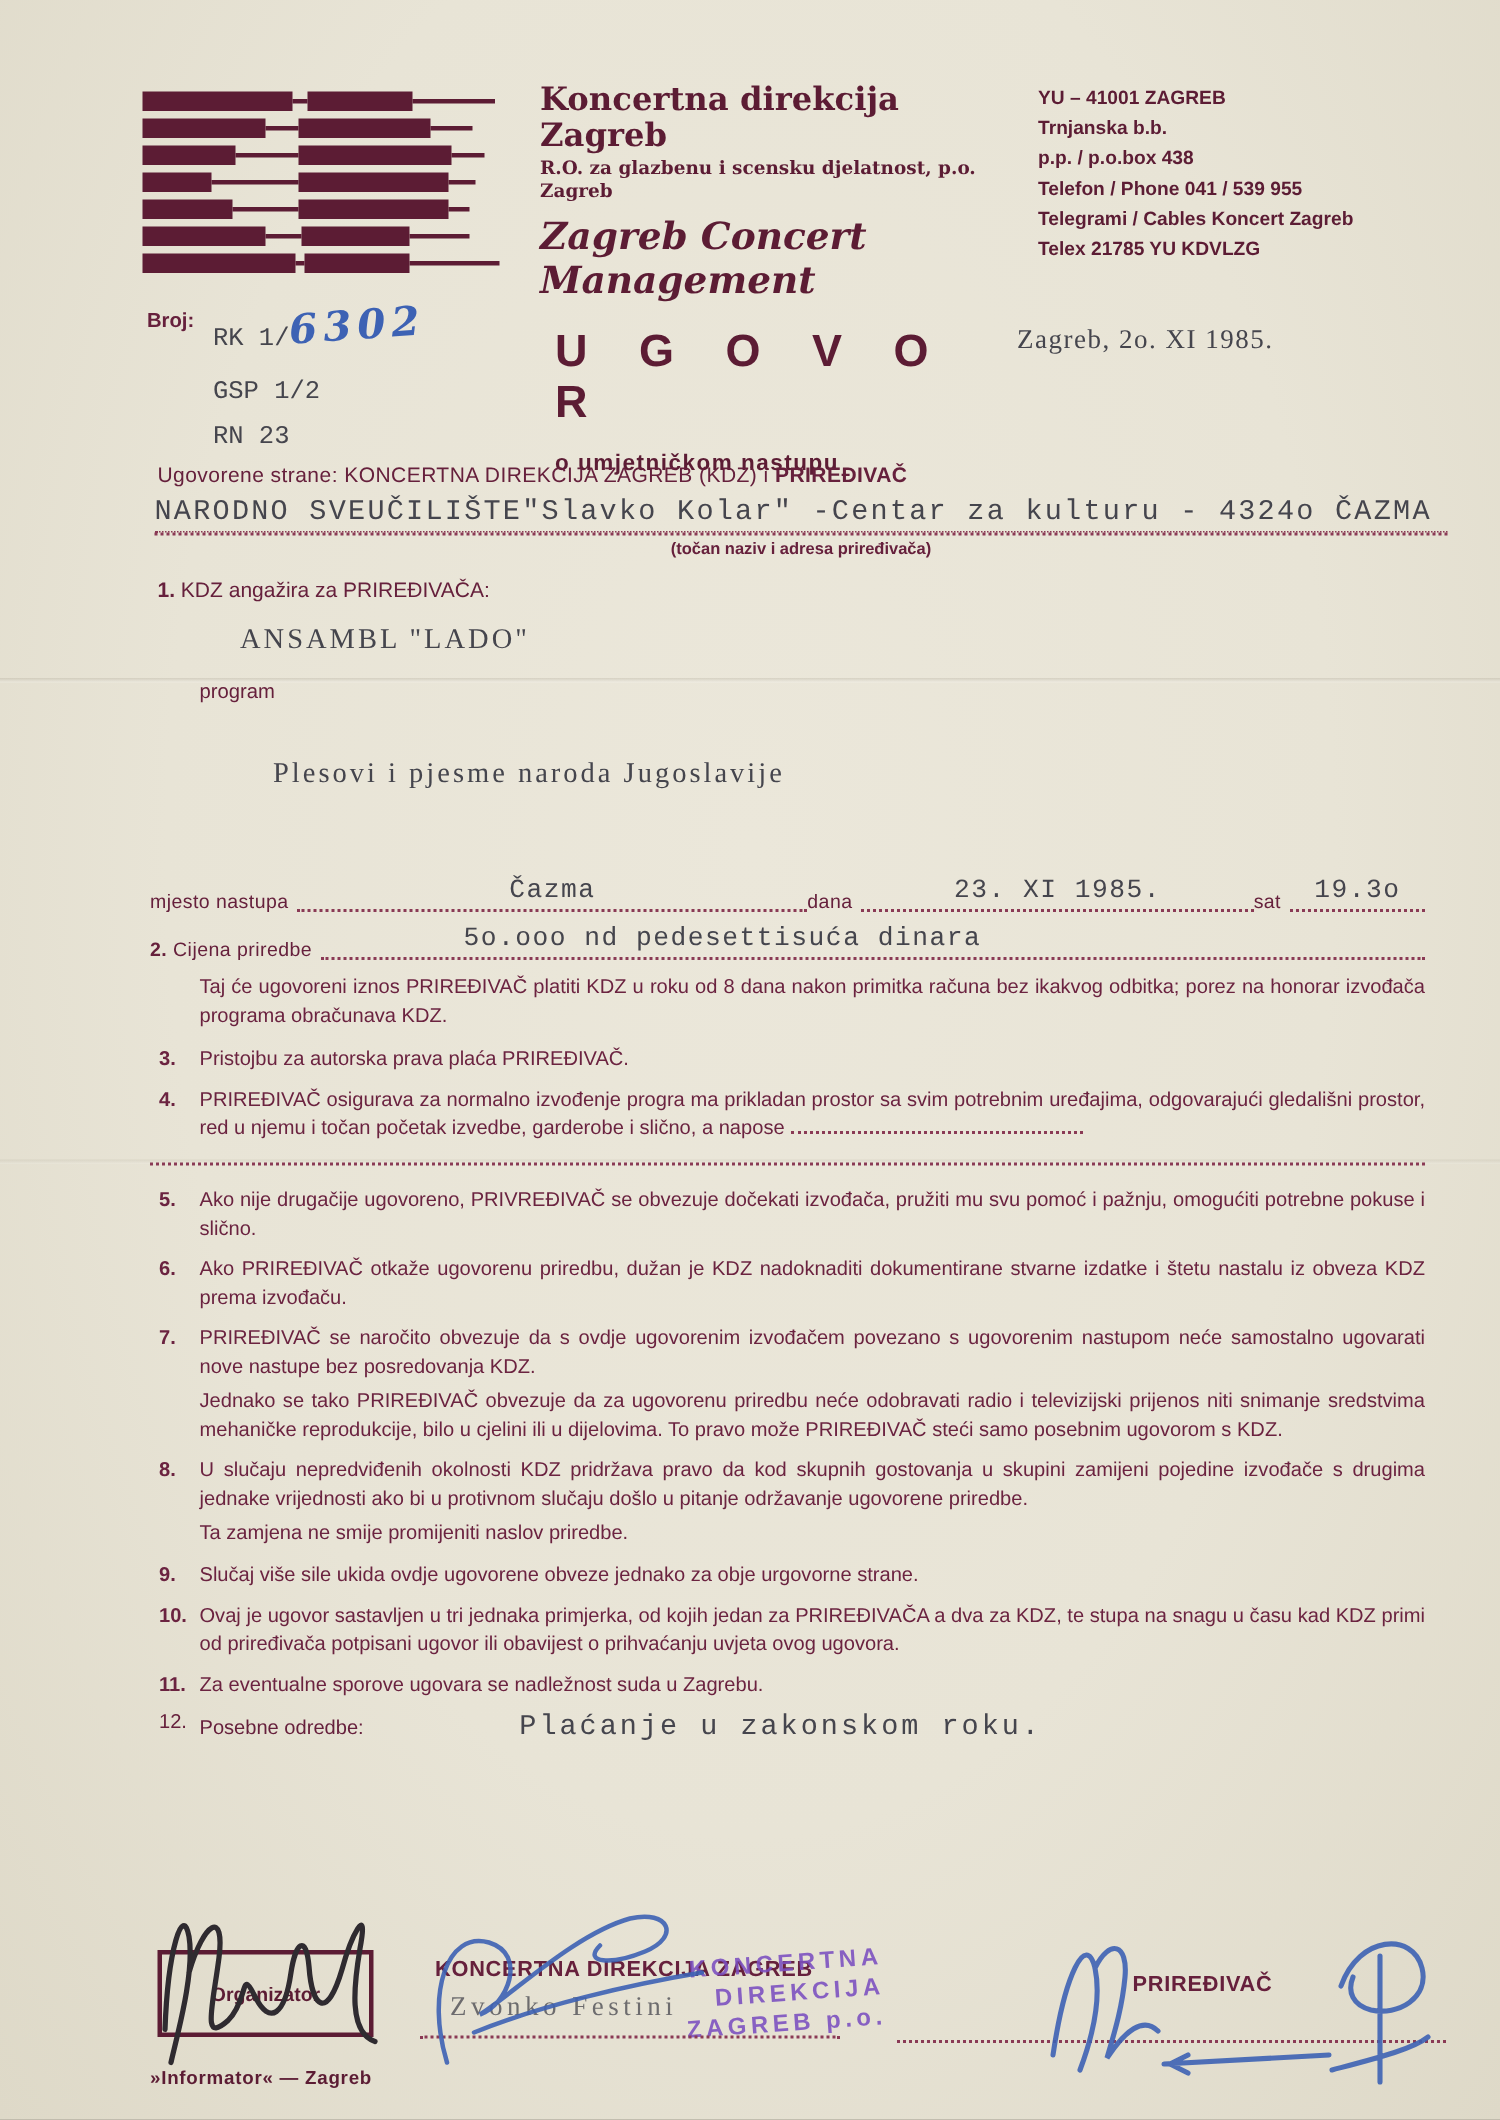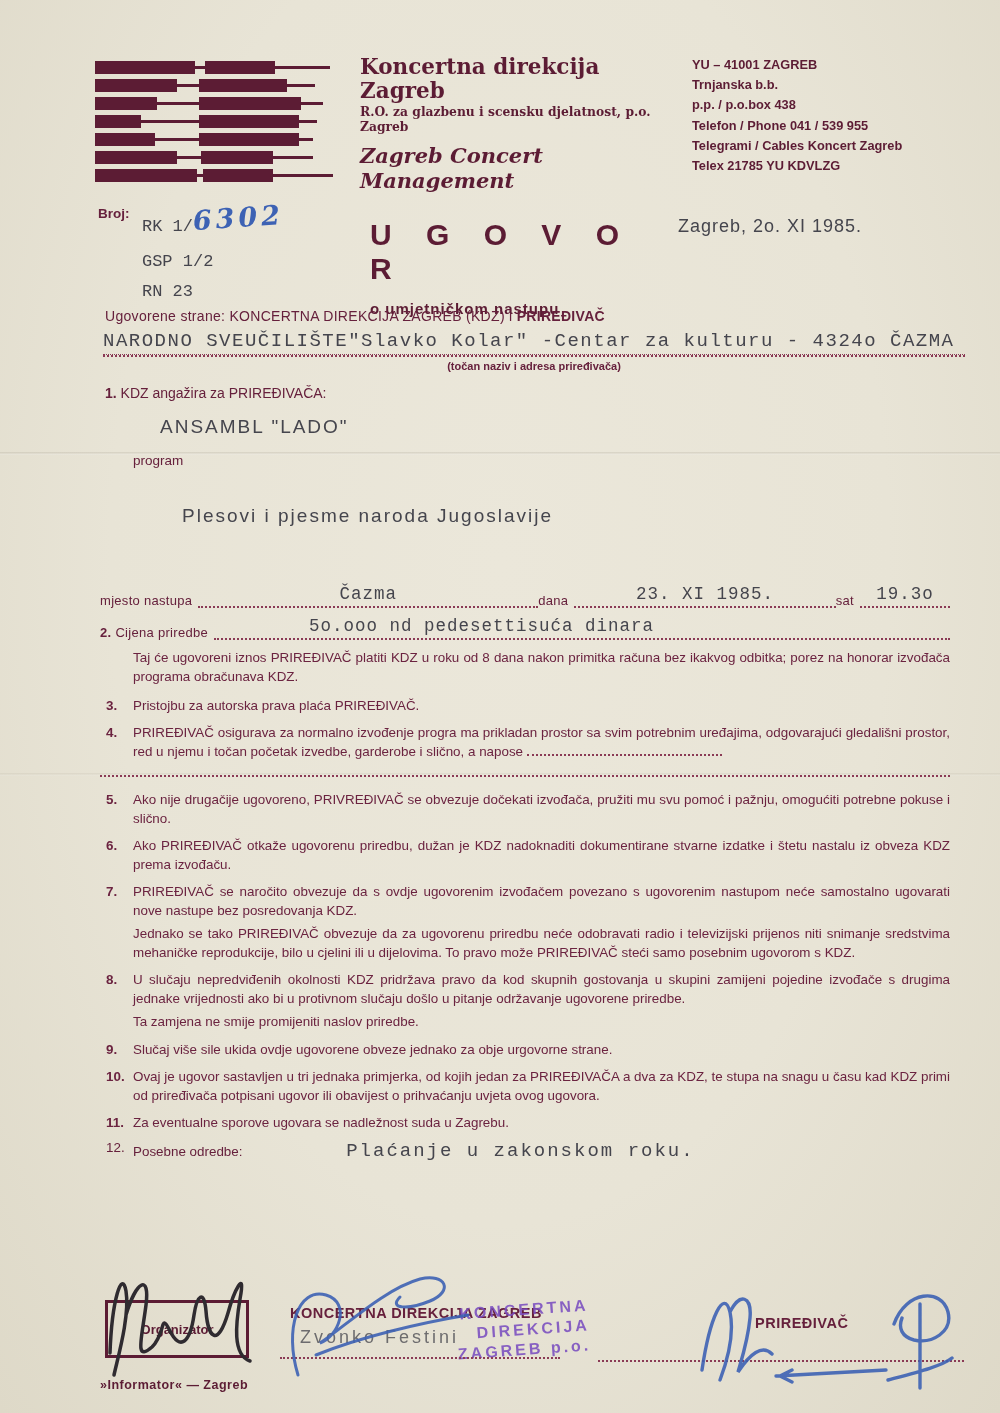--- a/index.html
+++ b/index.html
@@ -15,29 +15,29 @@
 
   
   #logo{position:absolute;left:95px;top:60px;width:252px;}
   .lrow{display:flex;align-items:center;height:15px;margin-bottom:3px;}
   .b{height:13px;background:#5c1c34;}
   .l{height:3px;background:#5c1c34;}
 
   #company{position:absolute;left:360px;top:55px;width:330px;}
   .co-name{font-family:"DejaVu Serif",serif;font-weight:bold;font-size:21.5px;color:#5c1c34;line-height:1.1;}
   .co-sub{font-family:"DejaVu Serif",serif;font-weight:bold;font-size:12.3px;color:#5c1c34;margin-top:2px;}
-  .co-en{font-family:"DejaVu Serif",serif;font-weight:bold;font-style:italic;font-size:21px;color:#5c1c34;margin-top:9px;}
+  .co-en{font-family:"DejaVu Serif",serif;font-weight:bold;font-style:italic;font-size:25px;color:#5c1c34;margin-top:9px;}
 
   #contact{position:absolute;left:692px;top:55px;width:290px;
            font-size:12.8px;font-weight:bold;color:#5c1c34;line-height:1.58;}
 
   
   #brojblock{position:absolute;left:98px;top:198px;font-size:16px;}
   .broj-label{color:#66203c;font-size:13.5px;font-weight:bold;display:inline-block;vertical-align:top;margin-top:8px;}
-  .mono{font-family:Liberation Sans, sans-serif;color:#45454d;text-align:right;}
+  .mono{font-family:Liberation Serif, serif;color:#45454d;text-align:right;}
   .broj-lines{display:inline-block;margin-left:8px;}
   .broj-line{font-family:"Liberation Mono","DejaVu Sans Mono",monospace;color:#45454d;font-size:17px;line-height:1.8;}
   .handnum{font-family:"DejaVu Serif",serif;font-style:italic;font-weight:bold;
            color:#3d62b4;font-size:27px;letter-spacing:4px;
            display:inline-block;transform:rotate(-4deg) translateY(-4px);}
 
   #titleblock{position:absolute;left:370px;top:218px;width:300px;}
   .doc-title{font-size:30px;font-weight:bold;letter-spacing:13px;color:#5c1c34;}
   .doc-sub{font-size:15px;font-weight:bold;letter-spacing:1px;color:#5c1c34;margin-top:14px;}
 

